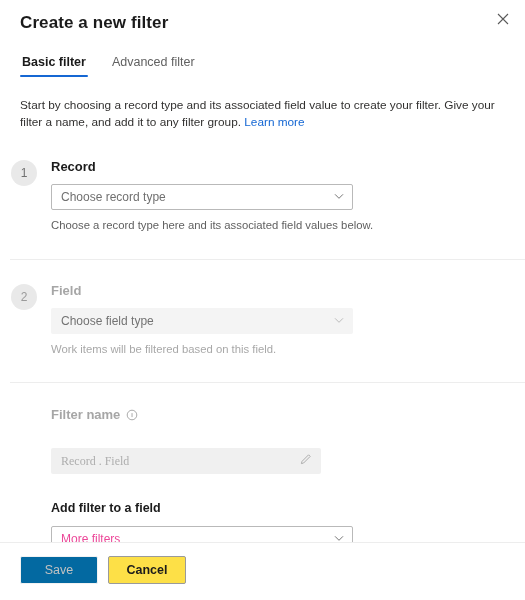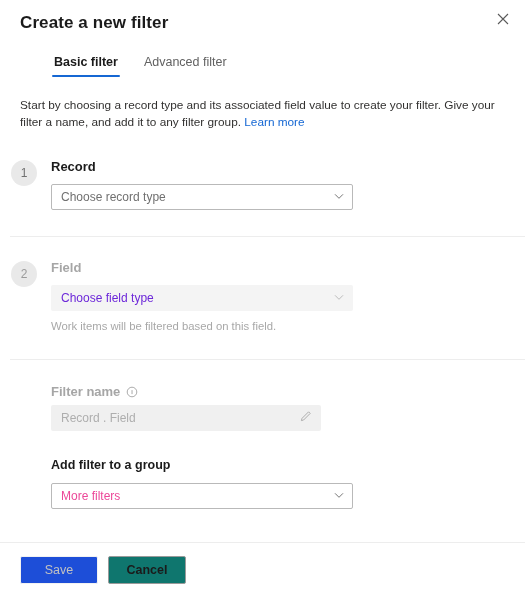--- a/index.html
+++ b/index.html
@@ -54,21 +54,20 @@
   }
   .close-button svg { display: block; }
 
   
   .tabs {
     display: flex;
     gap: 22px;
     padding: 0 20px;
     margin-top: 16px;
     flex: 0 0 auto;
-    margin-left: 32px;
   }
   .tab {
     position: relative;
     font-size: 12.5px;
     line-height: 16px;
     padding: 4px 2px 9px 2px;
     color: #616161;
     cursor: pointer;
     white-space: nowrap;
     background: transparent;
@@ -197,34 +196,35 @@
     white-space: nowrap;
   }
   .dropdown .dd-text.value { color: #ec4899; }
   .dropdown .chev { flex: 0 0 auto; display: block; }
 
   .dropdown.disabled {
     border-color: transparent;
     background: #f4f4f4;
     cursor: default;
   }
-  .dropdown.disabled .dd-text { color: #6d28d9; }
+  .dropdown.disabled .dd-text { color: #737373; }
 
   .text-input {
-    margin-top: 5px;
+    margin-top: 25px;
     width: 270px;
     height: 26px;
     box-sizing: border-box;
     border: 1px solid transparent;
     border-radius: 2px;
     background: #f0f0f0;
     display: flex;
     align-items: center;
     padding: 0 7px 0 9px;
     position: relative;
+    font-family: Liberation Serif, serif;
   }
   .text-input .ti-text {
     flex: 1 1 auto;
     font-size: 12px;
     color: #aeaeae;
     line-height: 26px;
     white-space: nowrap;
     overflow: hidden;
     text-overflow: ellipsis;
   }
@@ -261,28 +261,28 @@
     box-sizing: border-box;
     font-size: 12.5px;
     font-family: inherit;
     border-radius: 2px;
     padding: 0 14px;
     cursor: pointer;
     line-height: 26px;
     text-align: center;
   }
   .btn-primary-disabled {
-    background: #1d4ed8;
+    background: #0369a1;
     border: 1px solid #f2f2f2;
     color: #c1c1c1;
     cursor: default;
     font-weight: 400;
   }
   .btn-secondary {
-    background: #0f766e;
+    background: #fde047;
     border: 1px solid #9a9a9a;
     color: #1b1b1b;
     font-weight: 600;
   }
 </style>
 </head>
 <body>
 
 <div class="panel">
 
@@ -320,20 +320,21 @@
           <span>Record</span>
         </div>
         <div class="dropdown">
           <span class="dd-text">Choose record type</span>
           <span class="chev">
             <svg width="12" height="12" viewBox="0 0 12 12" aria-hidden="true">
               <path d="M2 4.3 L6 8.3 L10 4.3" stroke="#767676" stroke-width="1" fill="none"></path>
             </svg>
           </span>
         </div>
+        <div class="helper">Choose a record type here and its associated field values below.</div>
       </div>
     </div>
 
     <div class="gap-a"></div>
     <div class="divider indent"></div>
 
     <div class="sec-field step">
       <div class="step-badge muted">2</div>
       <div class="step-content">
         <div class="field-label muted">
@@ -368,21 +369,21 @@
         <span class="ti-text">Record . Field</span>
         <span class="pencil">
           <svg width="14" height="14" viewBox="0 0 14 14" aria-hidden="true">
             <path d="M2.4 11.6 L3.0 9.4 L9.6 2.8 L11.2 4.4 L4.6 11.0 Z" stroke="#a9a9a9" stroke-width="0.95" fill="none" stroke-linejoin="round"></path>
           </svg>
         </span>
       </div>
     </div>
 
     <div class="sec-group">
-      <div class="group-label">Add filter to a group</div>
+      <div class="group-label">Add filter to a field</div>
       <div class="dropdown">
         <span class="dd-text value">More filters</span>
         <span class="chev">
           <svg width="12" height="12" viewBox="0 0 12 12" aria-hidden="true">
             <path d="M2 4.3 L6 8.3 L10 4.3" stroke="#767676" stroke-width="1" fill="none"></path>
           </svg>
         </span>
       </div>
     </div>
 

